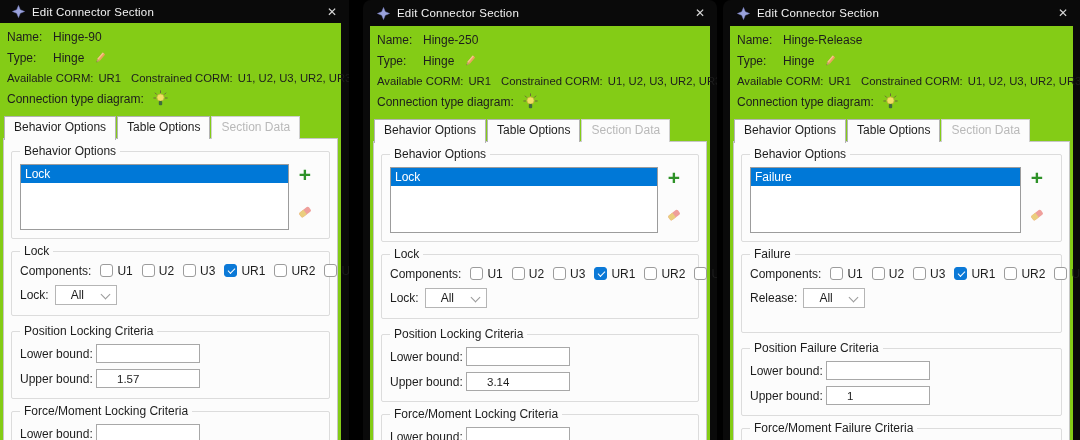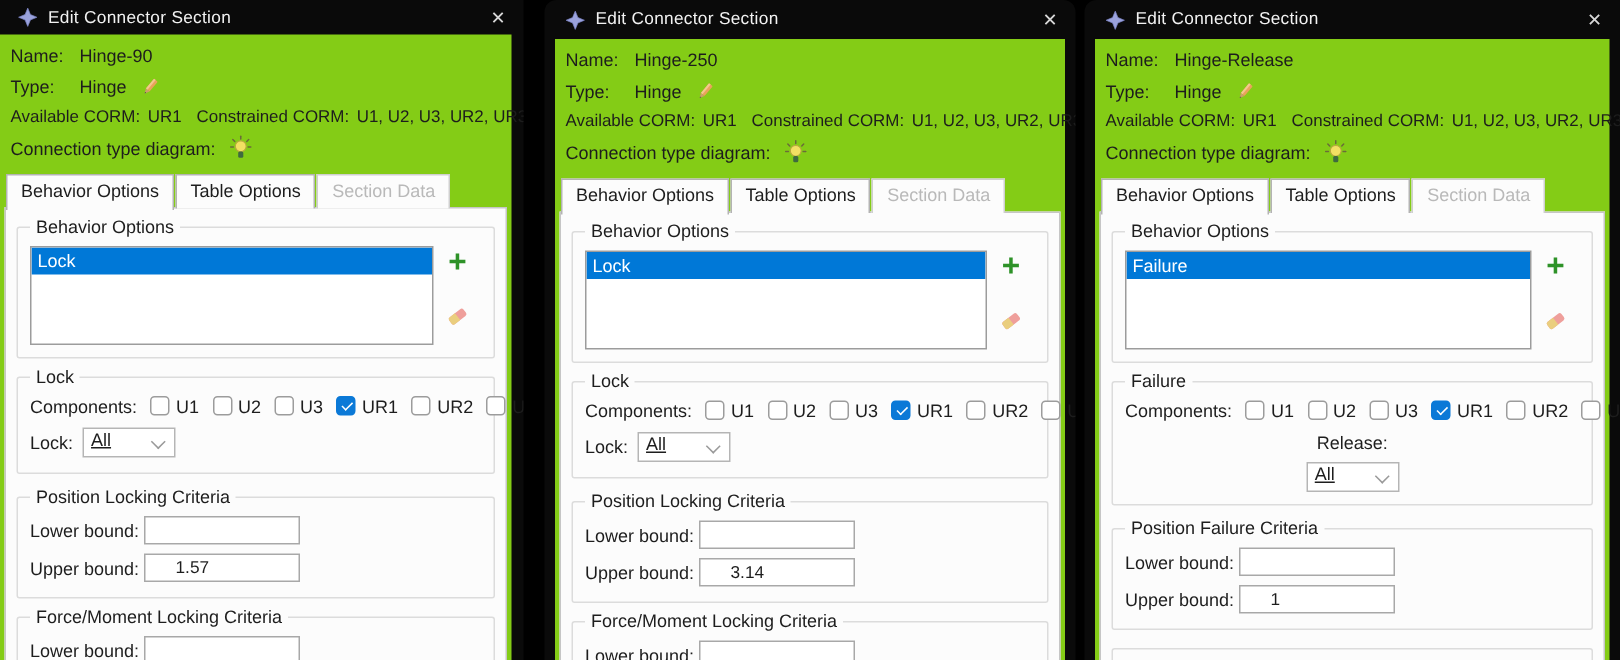--- a/index.html
+++ b/index.html
@@ -52,21 +52,21 @@
 
   .comps{gap:9px;white-space:nowrap;}
   .cbi{display:flex;align-items:flex-start;gap:4px;}
   .cb{width:13px;height:13px;border:1px solid #9c9c9c;border-radius:3px;background:#fff;
     position:relative;box-sizing:border-box;}
   .cb.on{background:#0b79d7;border-color:#0b79d7;}
   .cb.on::after{content:'';position:absolute;left:2.5px;top:3px;width:6px;height:3px;
     border-left:1.6px solid #fff;border-bottom:1.6px solid #fff;transform:rotate(-45deg);}
 
   .select{width:62px;height:20px;border:1px solid #b5b5b5;background:#fff;display:flex;
-    padding-left:5px;position:relative;box-sizing:border-box;font-size:12px;text-decoration:underline;}
+    align-items:center;padding-left:15px;position:relative;box-sizing:border-box;font-size:12px;}
   .select::after{content:'';position:absolute;right:7px;top:5px;width:6px;height:6px;
     border-right:1.4px solid #9a9a9a;border-bottom:1.4px solid #9a9a9a;transform:rotate(45deg);}
 
   .frow{display:flex;align-items:center;margin-bottom:6px;font-size:12px;}
   .flbl{width:76px;}
   .frow input{width:62px;height:17px;border:1px solid #a8a8a8;background:#fff;
     font-size:11.5px;padding:0 20px;font-family:"Liberation Sans", sans-serif;color:#1d1d1d;box-sizing:content-box;}
 </style>
 </head>
 <body>
@@ -462,41 +462,42 @@
             </span>
             <span class="cbi">
               <span class="cb"></span>
               <span>UR2</span>
             </span>
             <span class="cbi">
               <span class="cb"></span>
               <span>UR3</span>
             </span>
           </div>
-          <div class="row" style="margin-bottom:0;flex-direction:column;">
+          <div class="row" style="margin-bottom:16px;">
             <span>Release:</span>
             <span class="select">
               <span>All</span>
             </span>
           </div>
         </div>
 
         <div class="group g-pos">
           <span class="legend">Position Failure Criteria</span>
           <div class="frow">
             <span class="flbl">Lower bound:</span>
             <input value="" style="">
           </div>
           <div class="frow" style="margin-bottom:2px;">
             <span class="flbl">Upper bound:</span>
             <input value="1" style="">
           </div>
         </div>
 
         <div class="group g-force">
+          <span class="legend">Force/Moment Failure Criteria</span>
           <div class="frow">
             <span class="flbl">Lower bound:</span>
             <input value="" style="">
           </div>
 
         </div>
       </div>
     </div>
   </div>
 </div>

